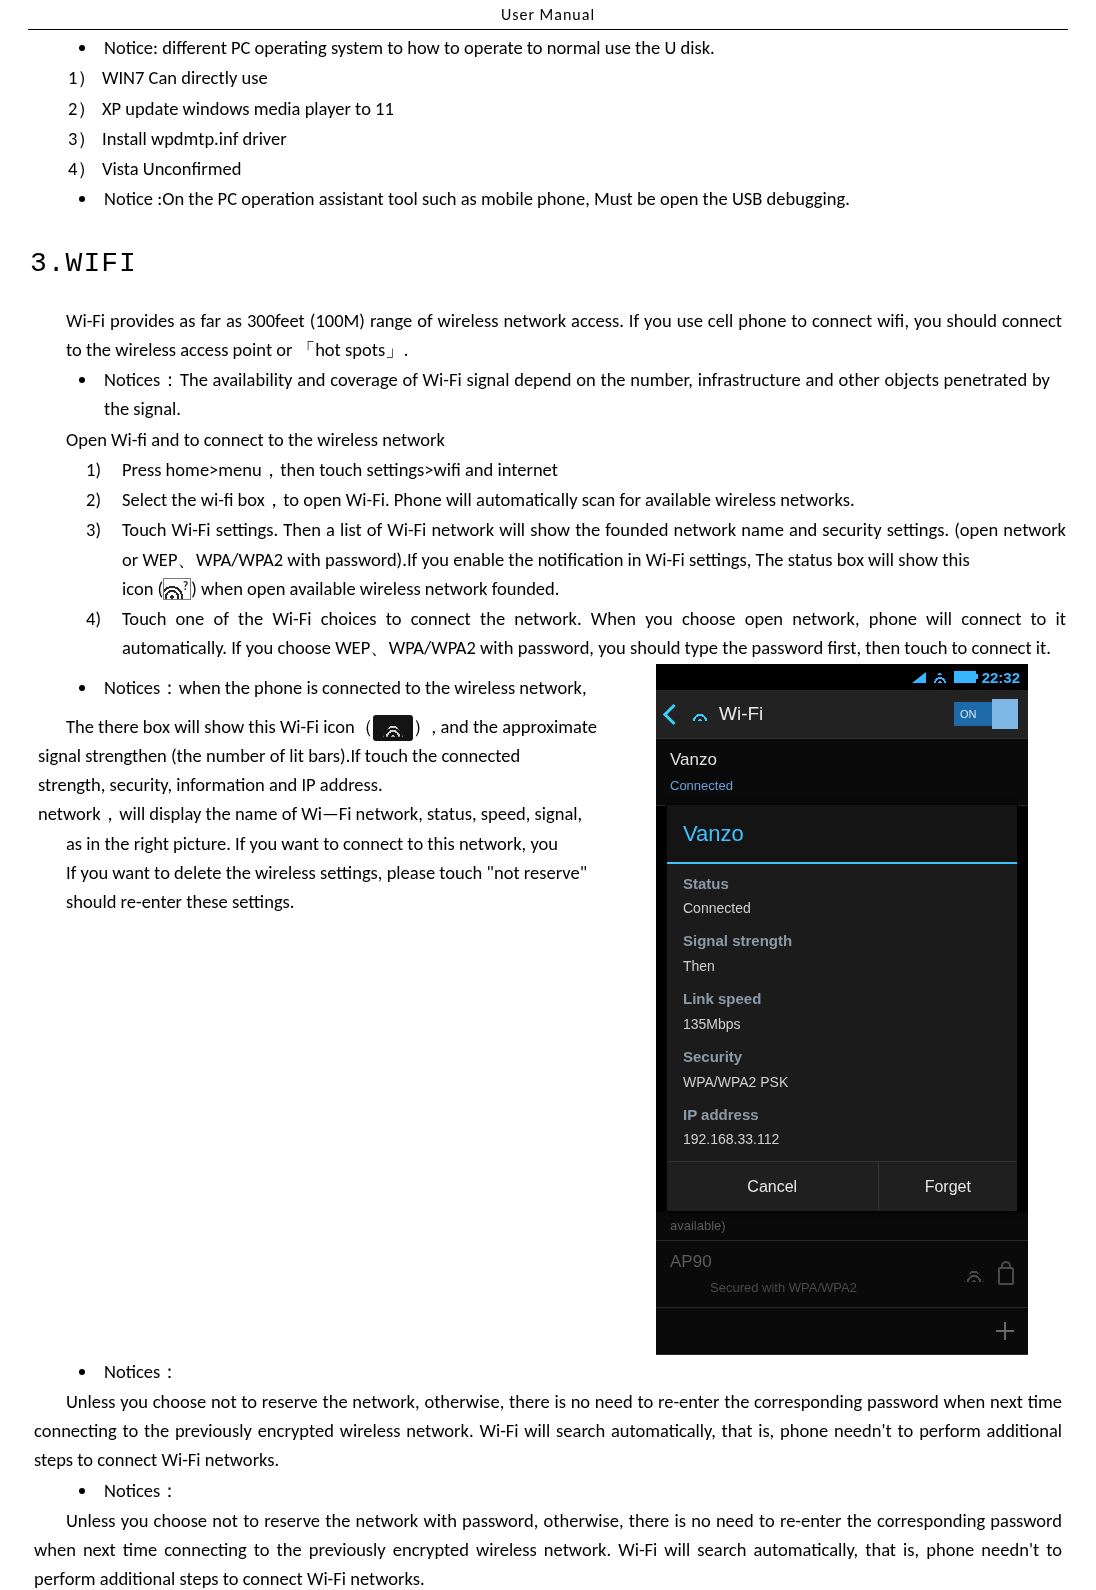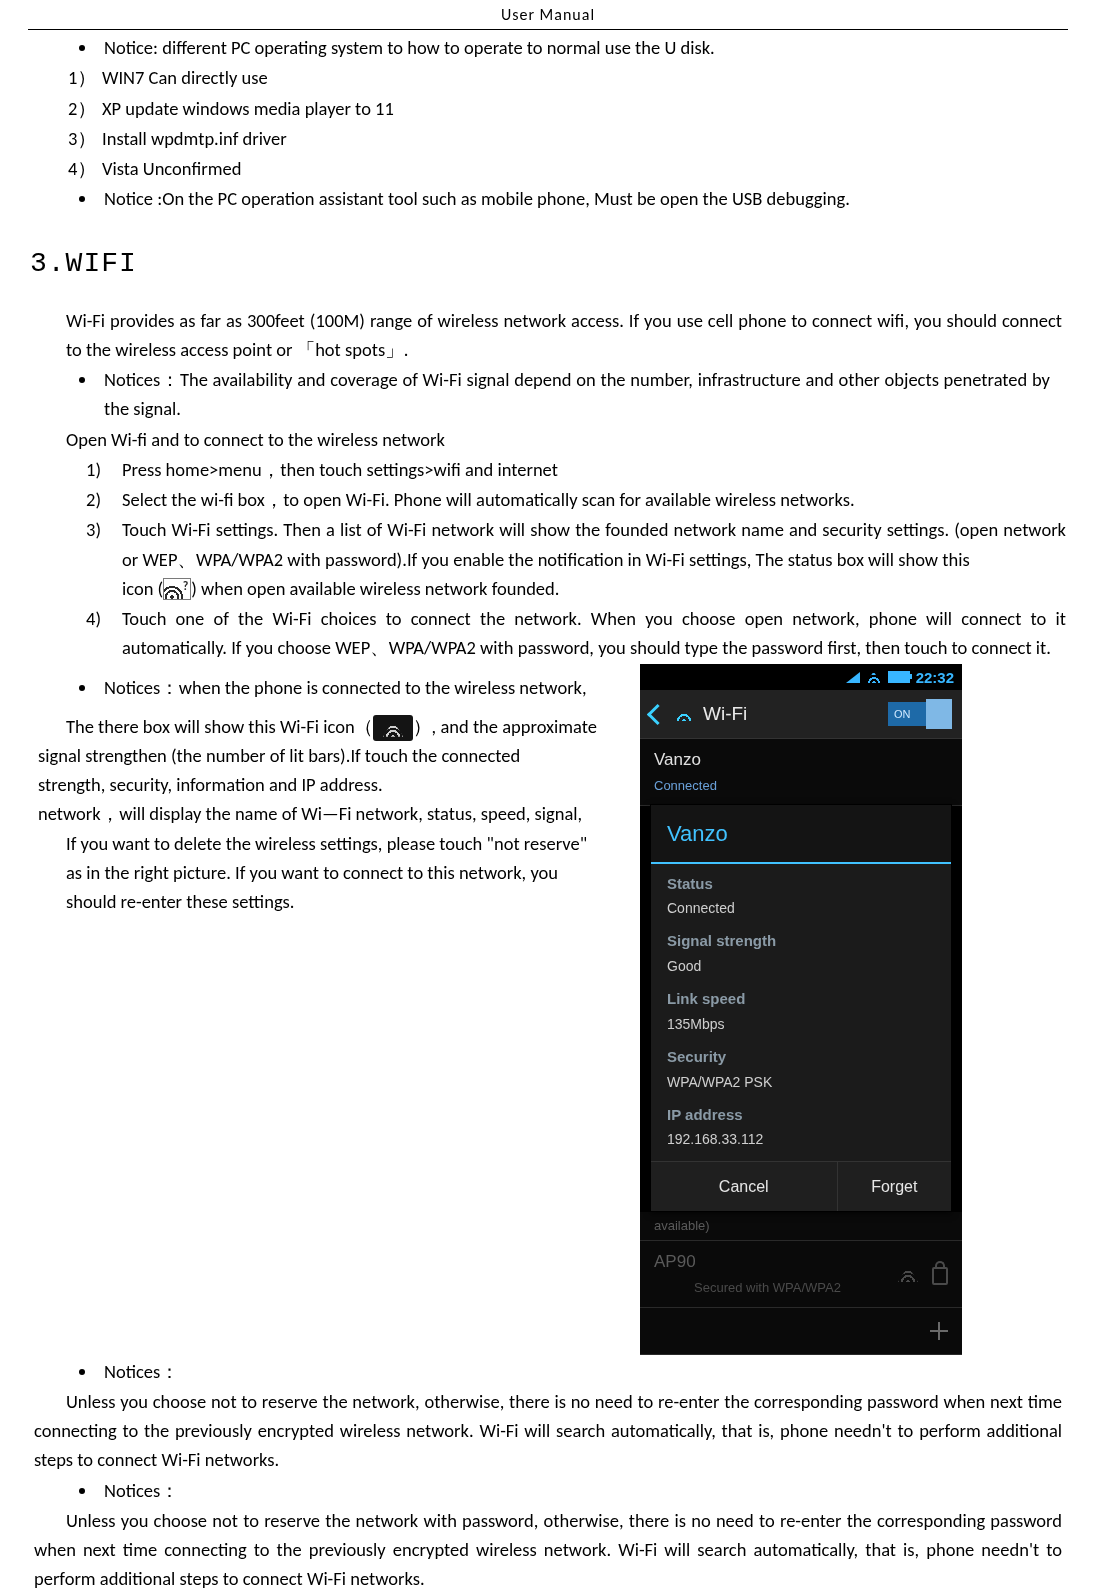--- a/index.html
+++ b/index.html
@@ -79,36 +79,36 @@
   .para {
     margin: 0 4px;
     text-align: justify;
     text-justify: inter-word;
   }
   .ind1 { padding-left: 32px; }
   .gap-small { height: 8px; }
   .two-col {
     display: flex;
     align-items: flex-start;
-    gap: 0;
+    gap: 16px;
     margin-top: 2px;
   }
   .two-col .left {
     flex: 1 1 auto;
     max-width: 610px;
   }
   .two-col .right {
     flex: 0 0 auto;
     width: 372px;
     margin-right: 10px;
   }
 
   
   .phone {
-    width: 322px;
+    width: 372px;
     background: #000;
     font-family: "Helvetica Neue", Arial, sans-serif;
     color: #d0d0d0;
     font-size: 14px;
   }
   .statusbar {
     display: flex;
     justify-content: flex-end;
     align-items: center;
     gap: 6px;
@@ -330,22 +330,22 @@
         <ul class="b1">
           <li>Notices：when the phone is connected to the wireless network,</li>
         </ul>
         <div class="gap-small"></div>
         <div class="para ind1">
           <span>The there box will show this Wi-Fi icon（</span><span class="ic-wifi-status"></span><span>）, and the approximate</span>
         </div>
         <div class="para" style="padding-left:4px">signal strengthen (the number of lit bars).If touch the connected</div>
         <div class="para" style="padding-left:4px">strength, security, information and IP address.</div>
         <div class="para" style="padding-left:4px">network，will display the name of Wi—Fi  network, status, speed,  signal,</div>
+        <div class="para ind1">as in the right picture. If you want to connect to this network, you</div>
         <div class="para ind1">If you want to delete the wireless settings, please touch "not reserve"</div>
-        <div class="para ind1">as in the right picture. If you want to connect to this network, you</div>
         <div class="para ind1">should re-enter these settings.</div>
       </div>
 
       <div class="right">
         <div class="phone">
           <div class="statusbar">
             <span class="sig"></span>
             <span class="wifi"></span>
             <span class="batt"></span>
             <span>22:32</span>
@@ -368,21 +368,21 @@
 
           <div class="dialog-wrap">
             <div class="dialog">
               <div class="dtitle">Vanzo</div>
               <div class="section">
                 <div class="label">Status</div>
                 <div class="value">Connected</div>
               </div>
               <div class="section">
                 <div class="label">Signal strength</div>
-                <div class="value">Good</div>
+                <div class="value">Then</div>
               </div>
               <div class="section">
                 <div class="label">Link speed</div>
                 <div class="value">135Mbps</div>
               </div>
               <div class="section">
                 <div class="label">Security</div>
                 <div class="value">WPA/WPA2 PSK</div>
               </div>
               <div class="section" style="padding-bottom:10px">

